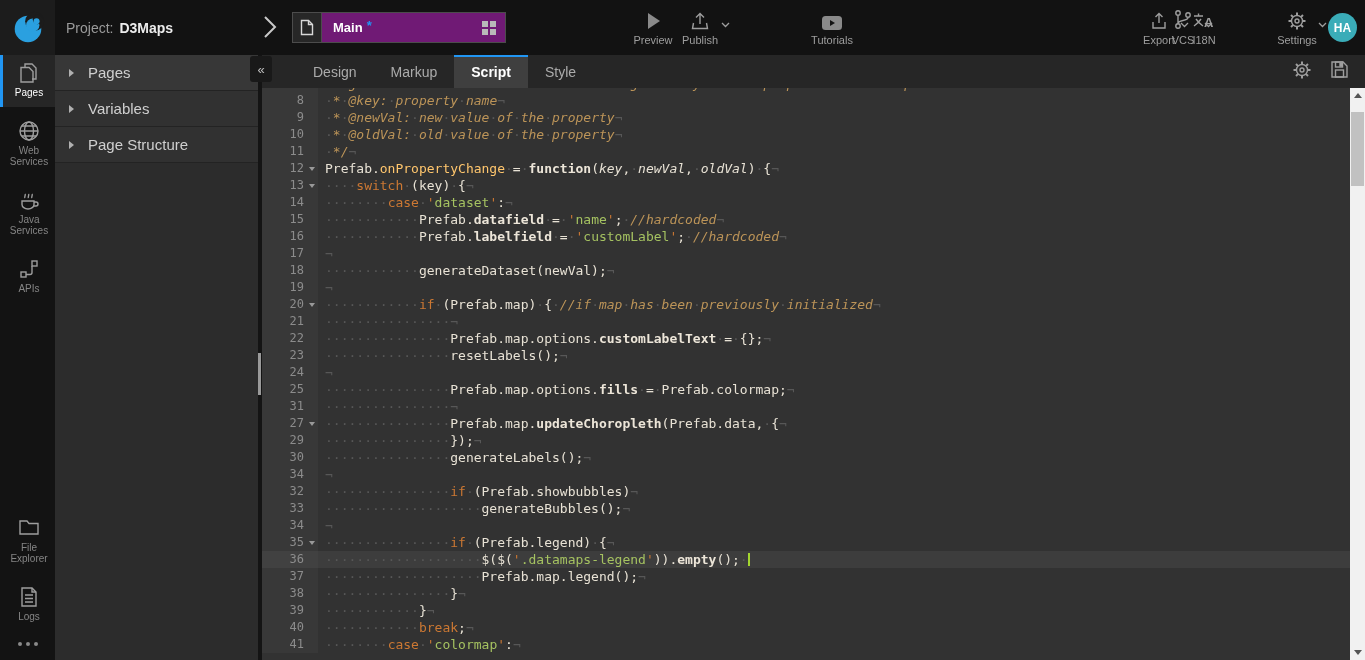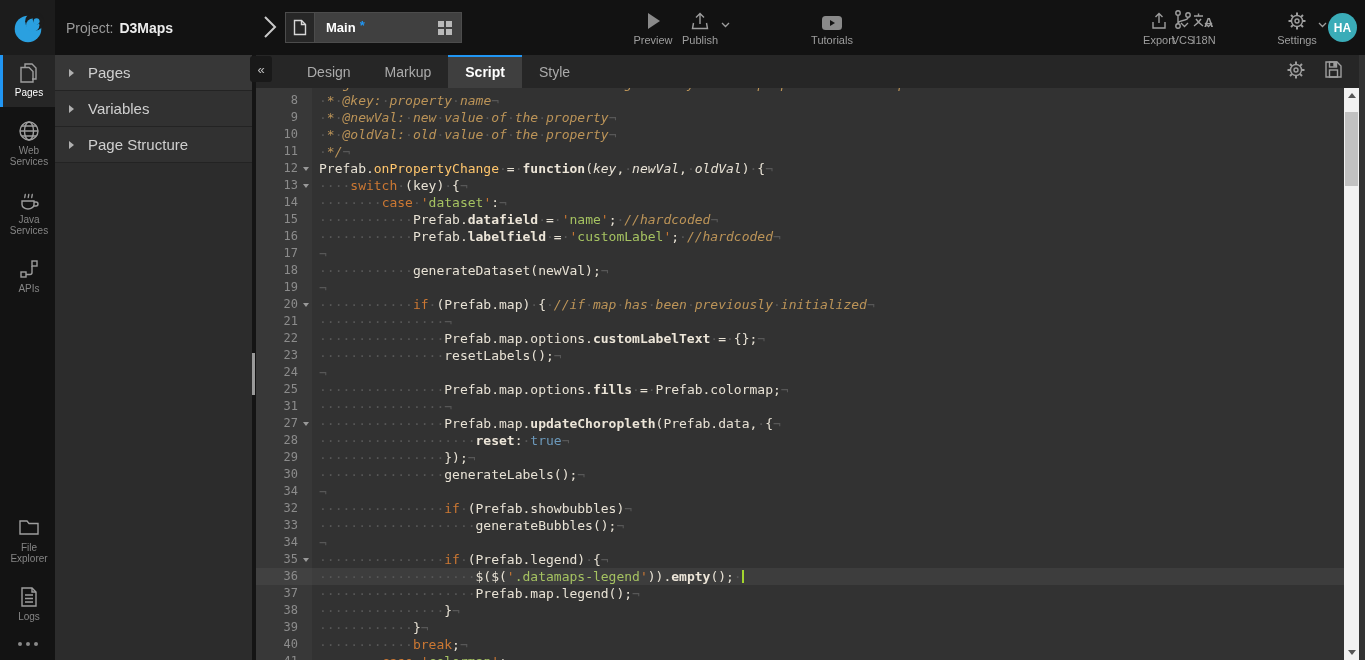--- a/index.html
+++ b/index.html
@@ -10,21 +10,21 @@
     -webkit-font-smoothing:antialiased;
   }
 
   
   .topbar { position:absolute; left:0; top:0; width:1365px; height:55px; background:#121212; }
   .logo-tile { position:absolute; left:0; top:0; width:55px; height:55px; background:#1c1c1c; display:flex; align-items:center; justify-content:center; }
   .project-label { position:absolute; left:66px; top:0; height:55px; display:flex; align-items:center; font-size:14px; }
   .project-label .pfx { color:#9a9a9a; margin-right:6px; }
   .project-label .pname { color:#ececec; font-weight:bold; }
   .proj-chevron { position:absolute; left:261px; top:14px; }
-  .page-tab { position:absolute; left:285px; top:12px; width:177px; height:31px; border:1px solid #4c4c4c; background:#404040; display:flex; align-items:center; }
+  .page-tab { position:absolute; left:292px; top:12px; width:214px; height:31px; border:1px solid #4c4c4c; background:#701a75; display:flex; align-items:center; }
   .page-tab .ficell { width:29px; height:100%; border-right:1px solid #4c4c4c; background:#272727; display:flex; align-items:center; justify-content:center; }
   .page-tab .pt-label { color:#ffffff; font-size:13px; font-weight:bold; margin-left:11px; }
   .page-tab .pt-dirty { color:#2196f3; font-size:13px; font-weight:bold; margin-left:4px; position:relative; top:-2px; }
   .page-tab .grid-ic { margin-left:auto; margin-right:9px; display:grid; grid-template-columns:6px 6px; grid-template-rows:6px 6px; gap:2px; }
   .page-tab .grid-ic i { background:#b9b9b9; }
 
   .tb-action { position:absolute; top:9px; width:48px; text-align:center; color:#9e9e9e; font-size:11px; cursor:default; }
   .tb-action .ic { height:22px; display:flex; align-items:flex-end; justify-content:center; position:relative; }
   .tb-action .lbl { margin-top:3px; white-space:nowrap; }
   .tb-action .chev { position:absolute; right:-6px; bottom:1px; }
@@ -41,21 +41,21 @@
   .sb-dots i { width:4px; height:4px; border-radius:50%; background:#8a8a8a; }
 
   
   .panel { position:absolute; left:55px; top:55px; width:203px; height:605px; background:#2c2c2c; }
   .panel-row { height:36px; display:flex; align-items:center; background:#313131; border-bottom:1px solid #232323; color:#cfcfcf; font-size:15px; }
   .panel-row:first-child { background:#373737; }
   .panel-row .tri { width:0; height:0; border-left:5px solid #b0b0b0; border-top:4px solid transparent; border-bottom:4px solid transparent; margin-left:14px; margin-right:14px; }
   .collapse-btn { position:absolute; left:250px; top:56px; width:22px; height:26px; background:#191919; border-radius:3px; color:#c0c0c0; font-size:13px; display:flex; align-items:center; justify-content:center; z-index:30; }
 
   
-  .right { position:absolute; left:252px; top:55px; width:1107px; height:605px; }
+  .right { position:absolute; left:258px; top:55px; width:1107px; height:605px; }
   .divider { position:absolute; left:0; top:0; width:4px; height:605px; background:#141414; z-index:20; }
   .divider .dthumb { position:absolute; left:0; top:298px; width:3px; height:42px; background:#9a9a9a; }
 
   .tabstrip { position:absolute; left:4px; top:0; width:1103px; height:33px; background:#262626; display:flex; align-items:stretch; }
   .ed-tab { padding:0 17px; line-height:31px; font-size:14px; color:#ababab; border-top:2px solid transparent; }
   .ed-tab:first-child { margin-left:34px; }
   .ed-tab.active { background:#3f3f3f; color:#ffffff; font-weight:bold; border-top-color:#2196f3; }
   .strip-icons { margin-left:auto; display:flex; align-items:center; gap:18px; padding-right:16px; }
 
   .editor-area { position:absolute; left:4px; top:33px; width:1088px; height:572px; overflow:hidden; background:#323232; }
@@ -364,24 +364,20 @@
           </div>
           <div class="line">
             <div class="gutter">31</div>
             <div class="ltext"><span class="invis">················</span><span class="invis">¬</span></div>
           </div>
           <div class="line">
             <div class="gutter">27<span class="fold"></span></div>
             <div class="ltext"><span class="invis">················</span><span class="tk-d">Prefab.map.</span><span class="tk-b">updateChoropleth</span><span class="tk-d">(Prefab.data,</span><span class="invis">·</span><span class="tk-d">{</span><span class="invis">¬</span></div>
           </div>
           <div class="line">
-            <div class="gutter">28</div>
-            <div class="ltext"><span class="invis">····················</span><span class="tk-b">reset</span><span class="tk-d">:</span><span class="invis">·</span><span class="tk-n">true</span><span class="invis">¬</span></div>
-          </div>
-          <div class="line">
             <div class="gutter">29</div>
             <div class="ltext"><span class="invis">················</span><span class="tk-d">});</span><span class="invis">¬</span></div>
           </div>
           <div class="line">
             <div class="gutter">30</div>
             <div class="ltext"><span class="invis">················</span><span class="tk-d">generateLabels();</span><span class="invis">¬</span></div>
           </div>
           <div class="line">
             <div class="gutter">34</div>
             <div class="ltext"><span class="invis">¬</span></div>

